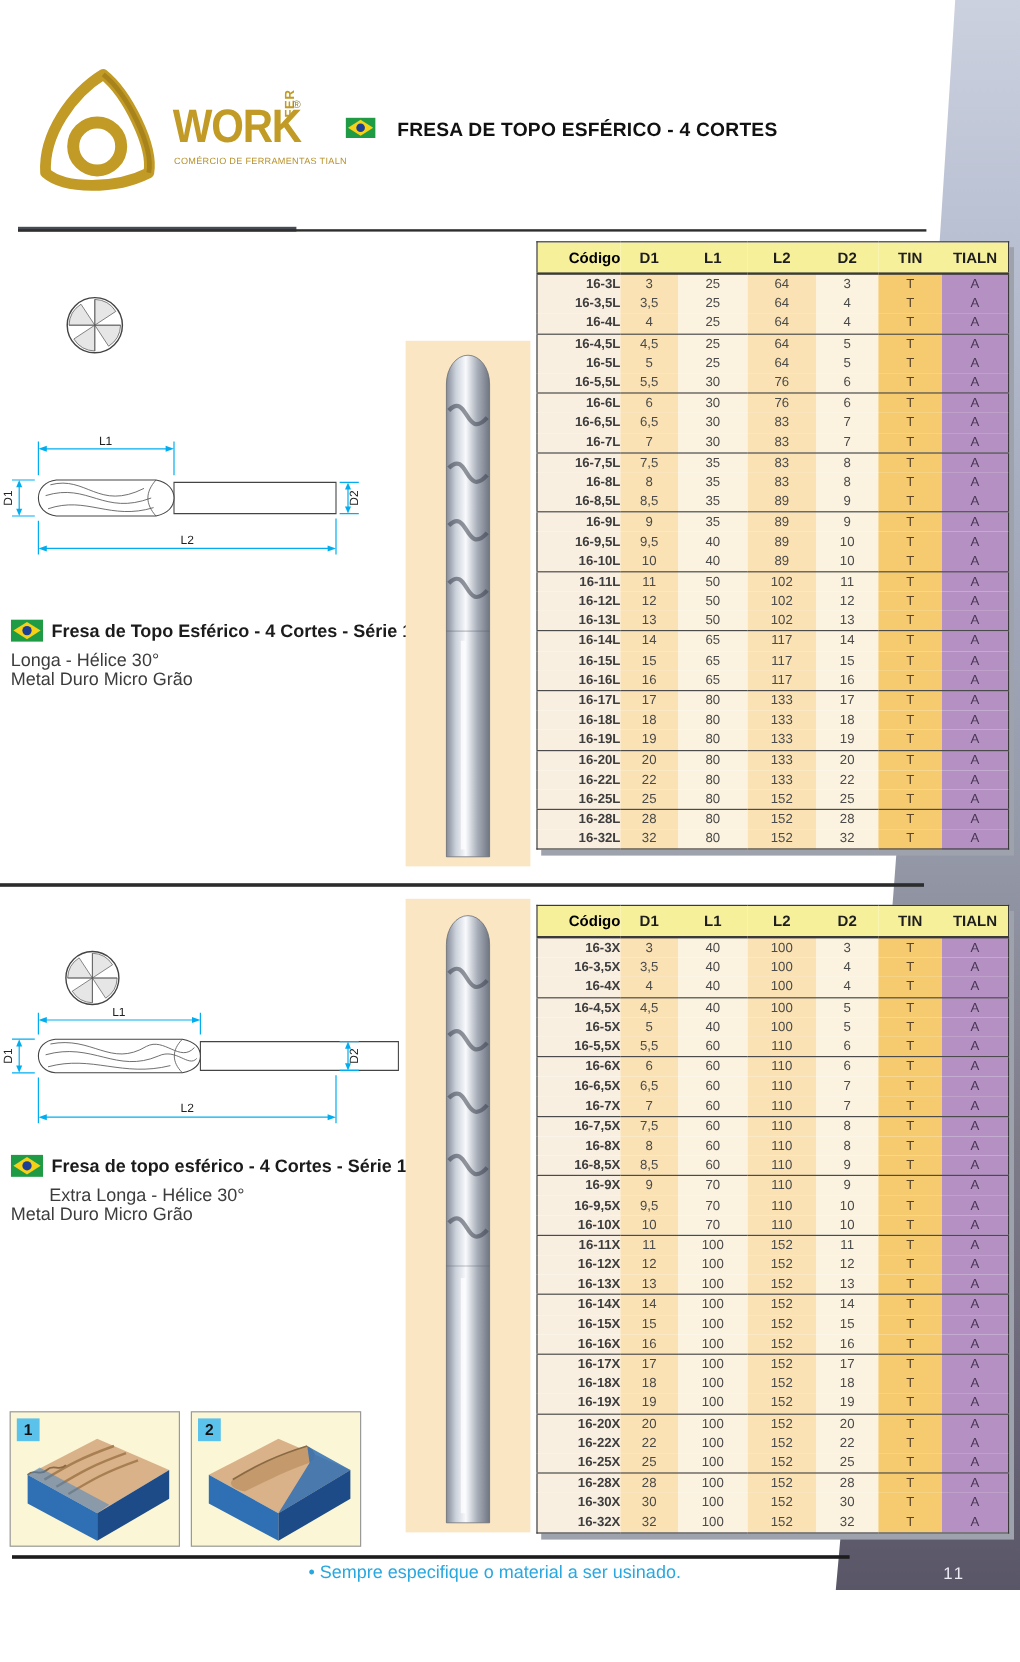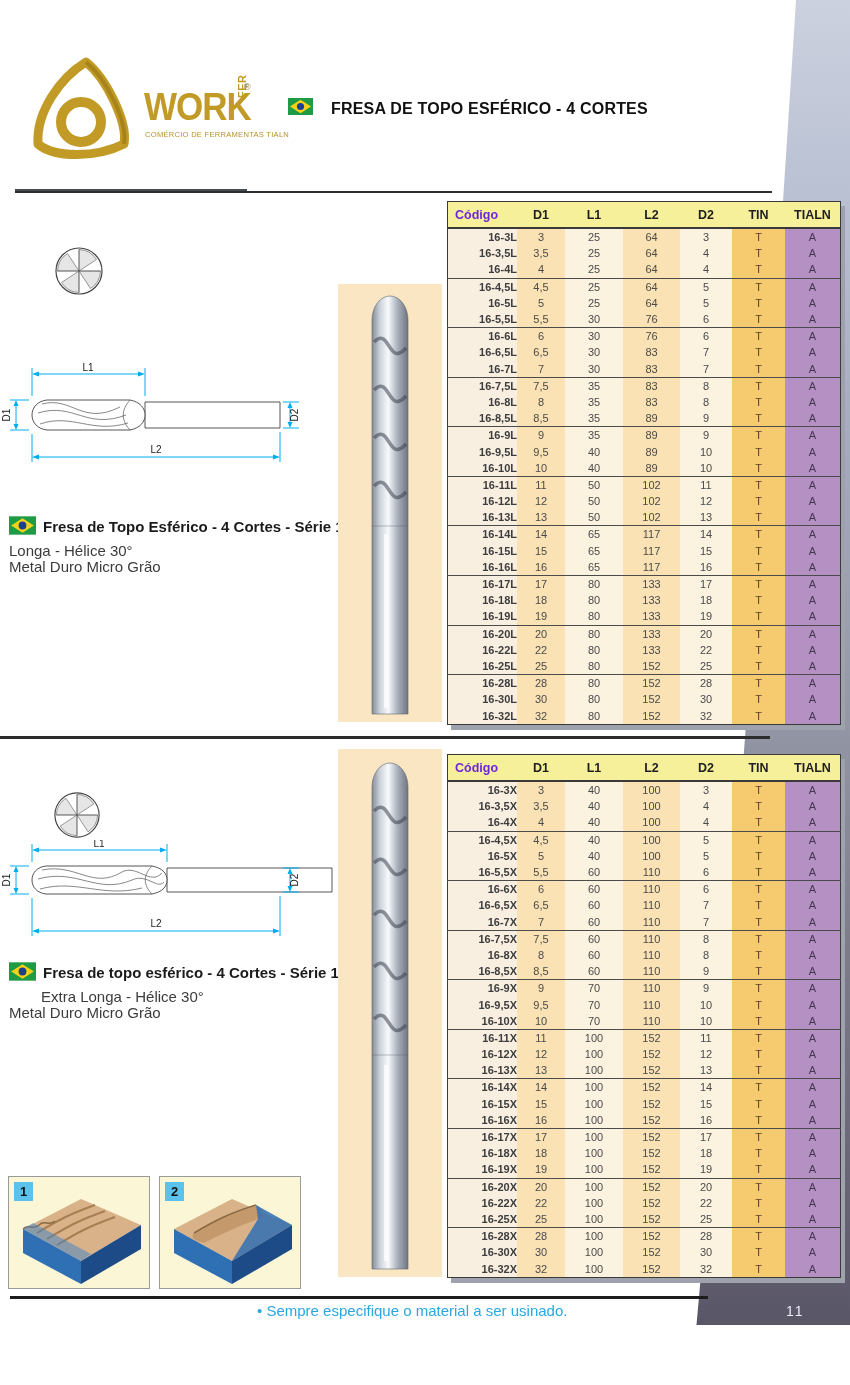--- a/index.html
+++ b/index.html
@@ -38,21 +38,21 @@
 
   
   .tool-panel{width:104px;background:#FAE6C3;z-index:2;}
   .tool-panel svg{display:block;}
 
   
   .spec-table{border-collapse:collapse;table-layout:fixed;width:385px;background:#fff;
     border:1px solid #3a3a3a;box-shadow:4px 5px 0 #9DA2AC;z-index:2;position:absolute;}
   .spec-table th{background:#F7F09B;height:25px;font-size:12.5px;font-weight:bold;color:#1e1e1e;
     border-bottom:2px solid #3a3a3a;text-align:center;padding:0;}
-  .spec-table th.c0{color:#6d28d9;text-align:left;padding-left:7px;}
+  .spec-table th.c0{color:#000000;text-align:right;padding-left:7px;}
   .spec-table td{height:16.2px;font-size:11px;text-align:center;color:#4a4a4a;padding:0;line-height:16px;}
   .spec-table td.c0{text-align:right;padding-left:20px;background:#F9EFE1;color:#3d3d3d;font-weight:bold;}
   .spec-table td.c1,.spec-table td.c3{background:#FAE2B4;}
   .spec-table td.c2,.spec-table td.c4{background:#FBF3E0;}
   .spec-table td.c5{background:#F6CB6F;color:#5a4326;}
   .spec-table td.c6{background:#B491C2;color:#463552;}
   .spec-table th.c0{width:62px;} .spec-table th.c1{width:48px;} .spec-table th.c2{width:58px;}
   .spec-table th.c3{width:57px;} .spec-table th.c4{width:52px;} .spec-table th.c5{width:53px;}
   .spec-table th.c6{width:55px;}
   .spec-table tr.grp td{border-top:1px solid #4b4b4b;}
@@ -446,29 +446,20 @@
           <td class="c4">25</td>
           <td class="c5">T</td>
           <td class="c6">A</td>
         </tr>
         <tr class="grp">
           <td class="c0">16-28L</td>
           <td class="c1">28</td>
           <td class="c2">80</td>
           <td class="c3">152</td>
           <td class="c4">28</td>
-          <td class="c5">T</td>
-          <td class="c6">A</td>
-        </tr>
-        <tr>
-          <td class="c0">16-30L</td>
-          <td class="c1">30</td>
-          <td class="c2">80</td>
-          <td class="c3">152</td>
-          <td class="c4">30</td>
           <td class="c5">T</td>
           <td class="c6">A</td>
         </tr>
         <tr>
           <td class="c0">16-32L</td>
           <td class="c1">32</td>
           <td class="c2">80</td>
           <td class="c3">152</td>
           <td class="c4">32</td>
           <td class="c5">T</td>

